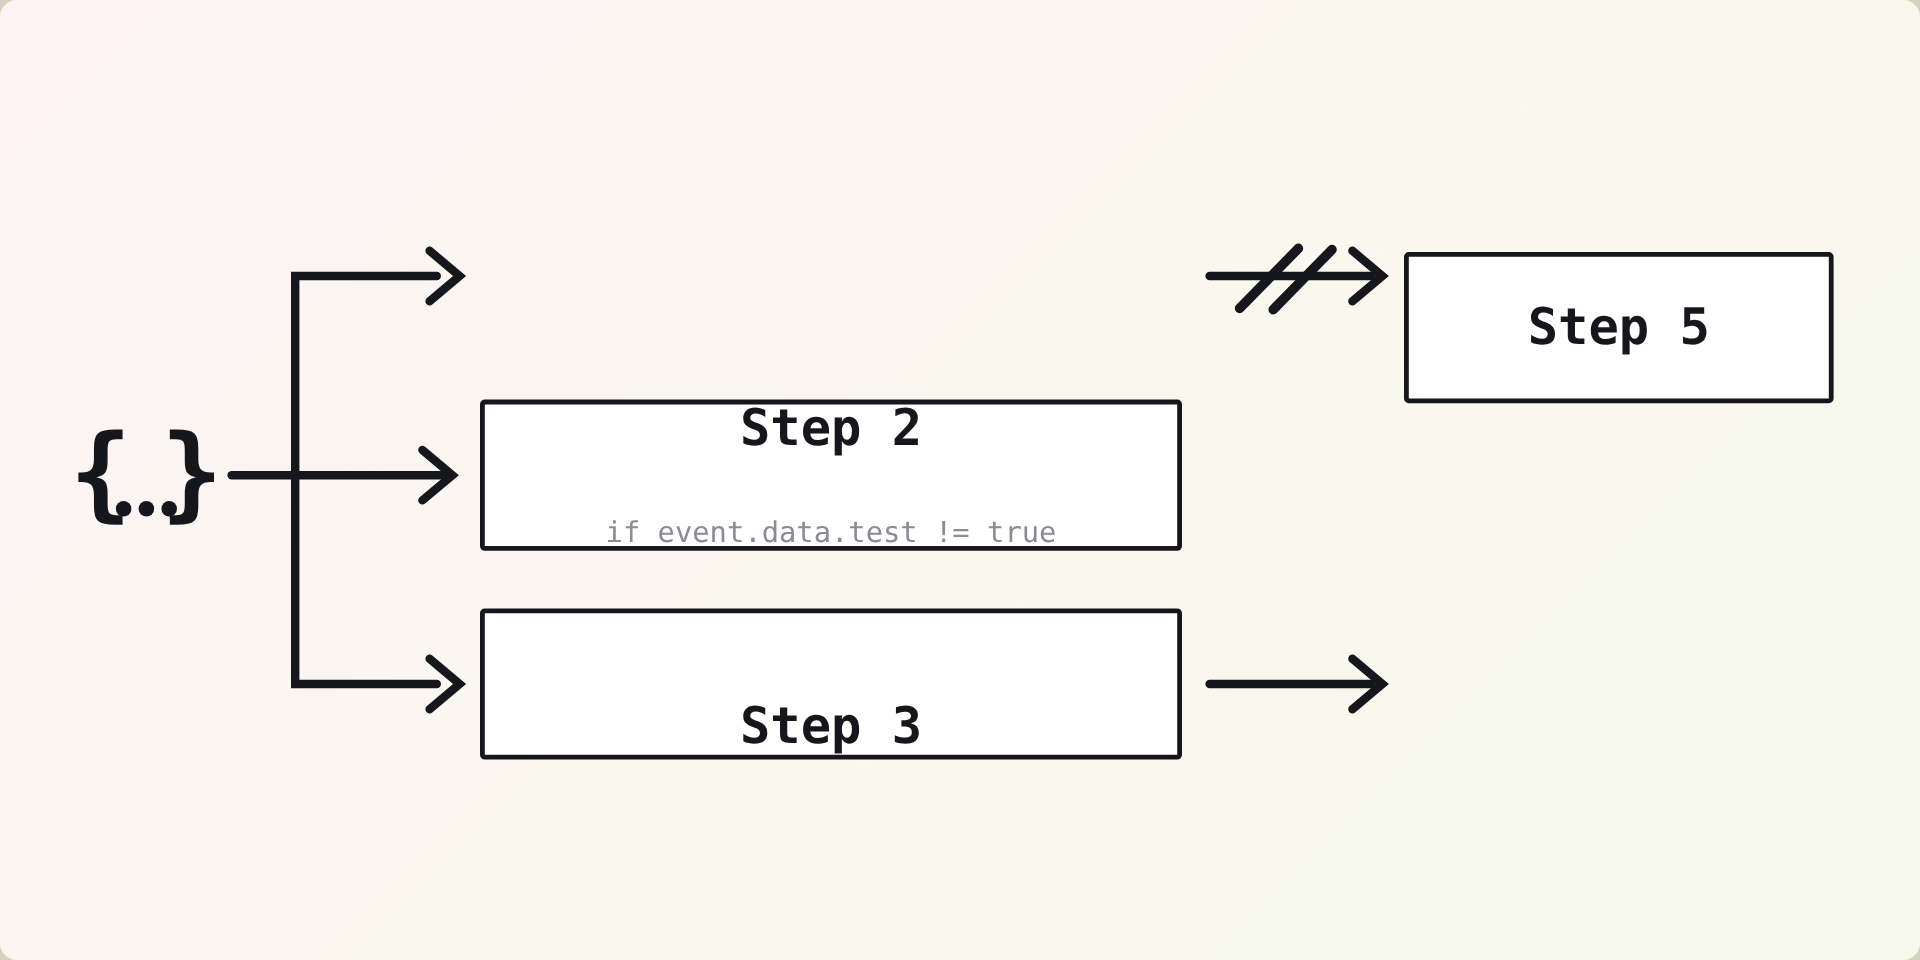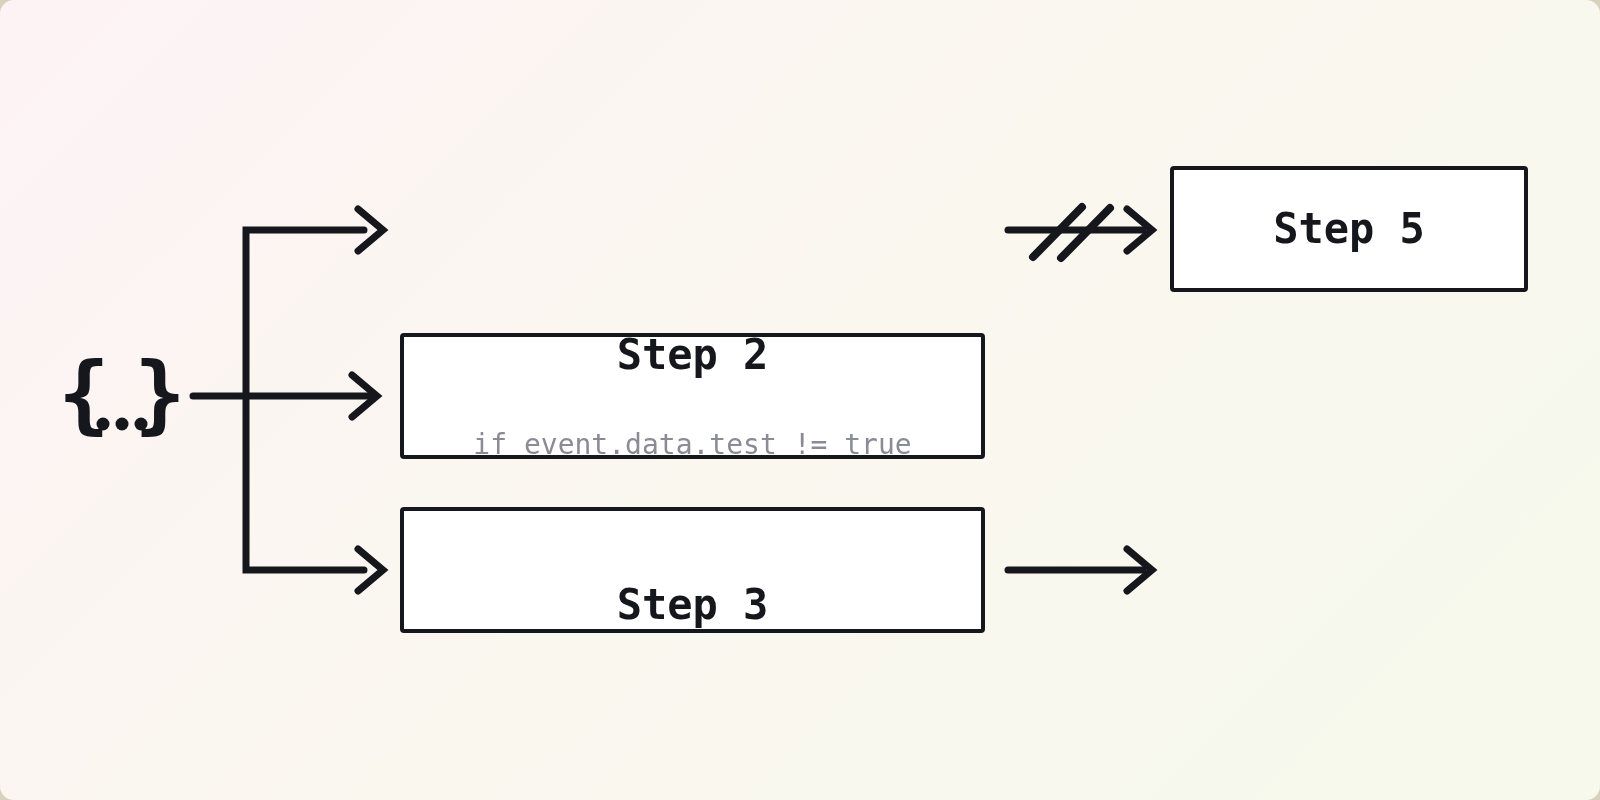--- a/index.html
+++ b/index.html
@@ -24,30 +24,30 @@
   .stroke{stroke:var(--ink,#16161d);stroke-width:7;fill:none;stroke-linecap:round;stroke-linejoin:miter;}
   .slash{stroke-width:8;}
   .brace{font-family:"DejaVu Sans Mono","Liberation Mono",monospace;font-weight:bold;
          font-size:86px;fill:var(--ink,#16161d);}
   .dot{fill:var(--ink,#16161d);}
   .node{
     position:absolute;display:flex;flex-direction:column;align-items:center;justify-content:center;
     background:var(--node-fill,#ffffff);border:4px solid var(--ink,#16161d);border-radius:4px;
   }
   .col1{left:400px;width:585px;}
-  .col2{left:1170px;width:358px;}
+  .col2{left:1170px;width:358px;margin-top:44px;}
   .row1{top:166px;height:126px;}
   .row2{top:333px;height:126px;gap:47px;}
   .row3{top:507px;height:126px;justify-content:flex-end;}
   .node-label{
     font-size:42px;font-weight:bold;line-height:1.15;color:var(--ink,#16161d);
     white-space:nowrap;
   }
   .node-condition{
-    font-size:28px;font-weight:normal;line-height:1.15;color:var(--condition-text,#8b8b95);
+    font-size:24px;font-weight:normal;line-height:1.15;color:var(--condition-text,#8b8b95);
     white-space:nowrap;margin-top:3px;
   }
 </style>
 </head>
 <body>
 
 <div class="canvas">
 
   <svg class="connector-layer" viewBox="0 0 1600 800">
 

